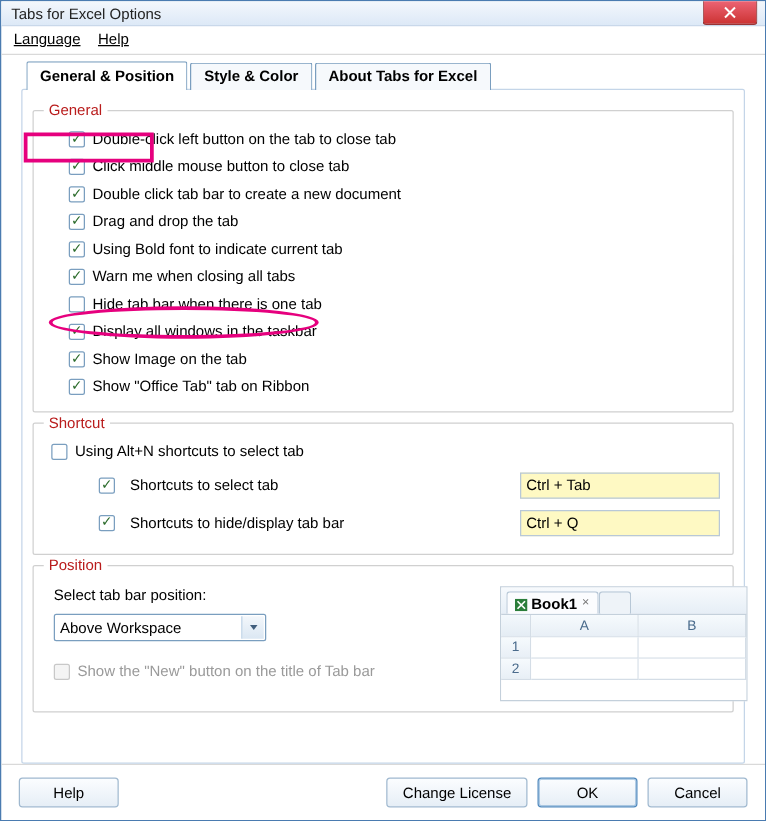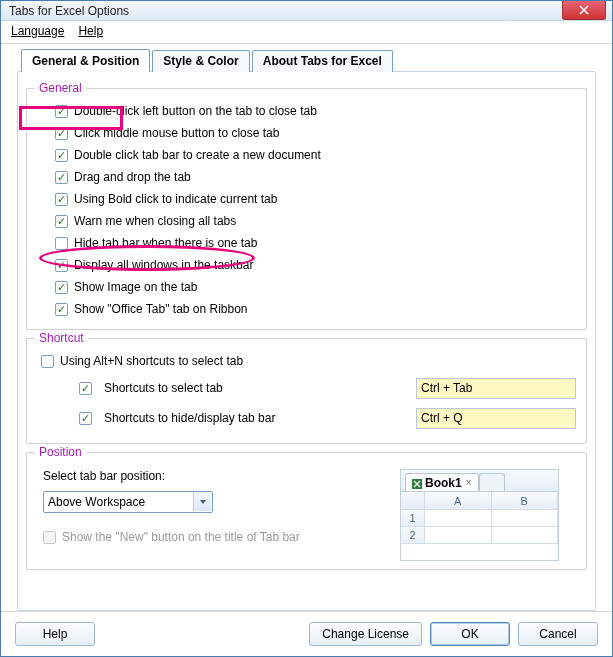--- a/index.html
+++ b/index.html
@@ -13,35 +13,35 @@
   .menubar span { text-decoration: underline; text-decoration-color: rgba(0,0,0,0); }
   .menubar .mnemonic { text-decoration: underline; }
   .content { flex: 1; padding: 4px 16px 0 16px; position: relative; }
   .tabs { display: flex; align-items: flex-end; gap: 0; margin-left: 4px; font-weight: bold; }
   .tab { border: 1px solid #7a9ebf; border-bottom: none; padding: 3px 10px 4px; background: #f6f9fc; border-radius: 2px 2px 0 0; margin-right: 2px; position: relative; top: 1px; }
   .tab.active { background: #fff; z-index: 2; padding-top: 4px; }
   .tab-highlight { position: absolute; border: 3px solid #e6007e; pointer-events: none; }
   .tab-highlight.rect1 { left: 18px; top: 62px; width: 104px; height: 24px; }
   .pane { border: 1px solid #c4d5e8; border-radius: 2px; padding: 8px 8px 4px 8px; background: #fff; }
   .group { border: 1px solid #d0d0d0; border-radius: 2px; margin: 8px 0; padding: 10px 10px 8px 10px; position: relative; }
-  .group-title { position: absolute; top: -8px; left: 8px; background: #fff; padding: 0 4px; color: #a21caf; }
+  .group-title { position: absolute; top: -8px; left: 8px; background: #fff; padding: 0 4px; color: #b91c1c; }
   .chk-row { display: flex; align-items: center; margin: 2px 0 2px 18px; height: 20px; }
   .chk { width: 13px; height: 13px; border: 1px solid #7a9ebf; border-radius: 2px; background: #fff; margin-right: 6px; display: flex; align-items: center; justify-content: center; }
   .chk.checked::after { content: "✓"; font-size: 11px; color: #2b6b2b; line-height: 1; }
   .chk.disabled { border-color: #c8c8c8; background: #f4f4f4; }
   .lbl.disabled { color: #9a9a9a; }
   .shortcut-row { display: flex; align-items: center; margin: 4px 0 4px 18px; height: 26px; }
   .shortcut-row .left { flex: 1; display: flex; align-items: center; margin-left: 38px; }
   .shortcut-row input.text { width: 160px; height: 21px; border: 1px solid #b8c8d8; padding: 1px 4px; background: #fef9c3; }
   .pos-body { display: flex; gap: 16px; padding: 6px 6px 0 6px; }
   .pos-left { flex: 1; }
   .pos-right { width: 170px; }
   .dropdown { width: 170px; height: 22px; border: 1px solid #7a9ebf; border-radius: 2px; background: #fff; display: flex; align-items: center; padding: 0 4px; position: relative; }
   .dropdown .dd-btn { position: absolute; right: 1px; top: 1px; bottom: 1px; width: 18px; background: linear-gradient(#f3f7fb,#dbe7f3); border-left: 1px solid #bcd1e6; display:flex; align-items:center; justify-content:center; }
-  .preview { border: 1px solid #c4d0db; background: #fff; height: 92px; width: 159px; position: relative; }
+  .preview { border: 1px solid #c4d0db; background: #fff; height: 92px; width: 198px; position: relative; }
   .preview .tabbar { height: 22px; background: linear-gradient(#f7fafd,#e6eef6); border-bottom: 1px solid #c4d0db; display:flex; align-items:flex-end; padding-left: 4px; gap:0; }
   .preview .ptab { border: 1px solid #b7c7d6; border-bottom: none; border-radius: 3px 3px 0 0; height: 18px; padding: 0 6px; display:flex; align-items:center; background:#fbfcfe; font-size: 11px; margin-right: 0; }
   .preview .ptab.blank { width: 26px; background:#eef3f8; }
   .preview .ptab .xl { width: 10px; height: 10px; margin-right: 3px; display:inline-block; }
   .preview .ptab .x { margin-left: 4px; color:#777; font-size:10px; }
   .preview .grid { position:absolute; top:22px; left:0; right:0; bottom:0; display:grid; grid-template-columns: 24px 1fr 1fr; grid-template-rows: 18px 17px 17px 1fr; }
   .preview .grid div { border-right:1px solid #d4dde6; border-bottom:1px solid #d4dde6; font-size:11px; display:flex; align-items:center; justify-content:center; background:#fff; }
   .preview .grid .hdr { background:linear-gradient(#f6fafd,#e8eff6); color:#4a6b8c; }
   .preview .grid .corner { background:linear-gradient(#f3f8fc,#e4ecf4); }
   .footer { border-top: 1px solid #d9d9d9; padding: 10px 14px; display:flex; align-items:center; gap:8px; }
@@ -94,21 +94,21 @@
         <div class="chk-row">
             <span class="chk checked"></span>
             <span class="lbl">Double click tab bar to create a new document</span>
           </div>
         <div class="chk-row">
             <span class="chk checked"></span>
             <span class="lbl">Drag and drop the tab</span>
           </div>
         <div class="chk-row">
             <span class="chk checked"></span>
-            <span class="lbl">Using Bold click to indicate current tab</span>
+            <span class="lbl">Using Bold font to indicate current tab</span>
           </div>
         <div class="chk-row">
             <span class="chk checked"></span>
             <span class="lbl">Warn me when closing all tabs</span>
           </div>
         <div class="chk-row">
             <span class="chk"></span>
             <span class="lbl">Hide tab bar when there is one tab</span>
           </div>
         <div class="chk-row">

